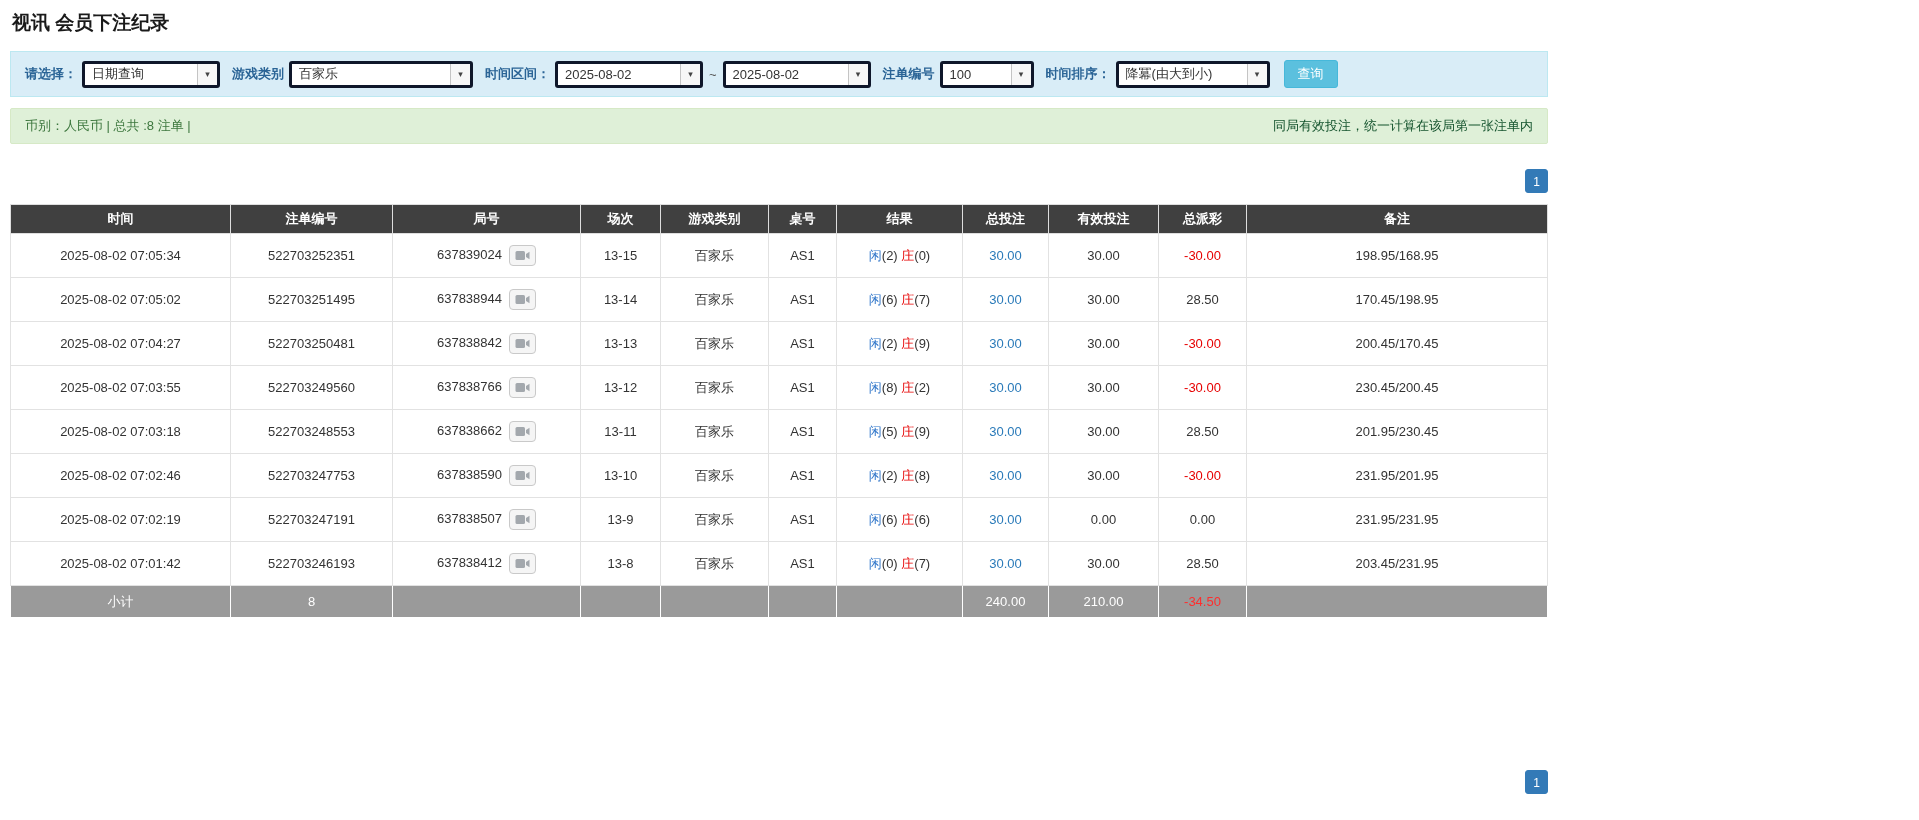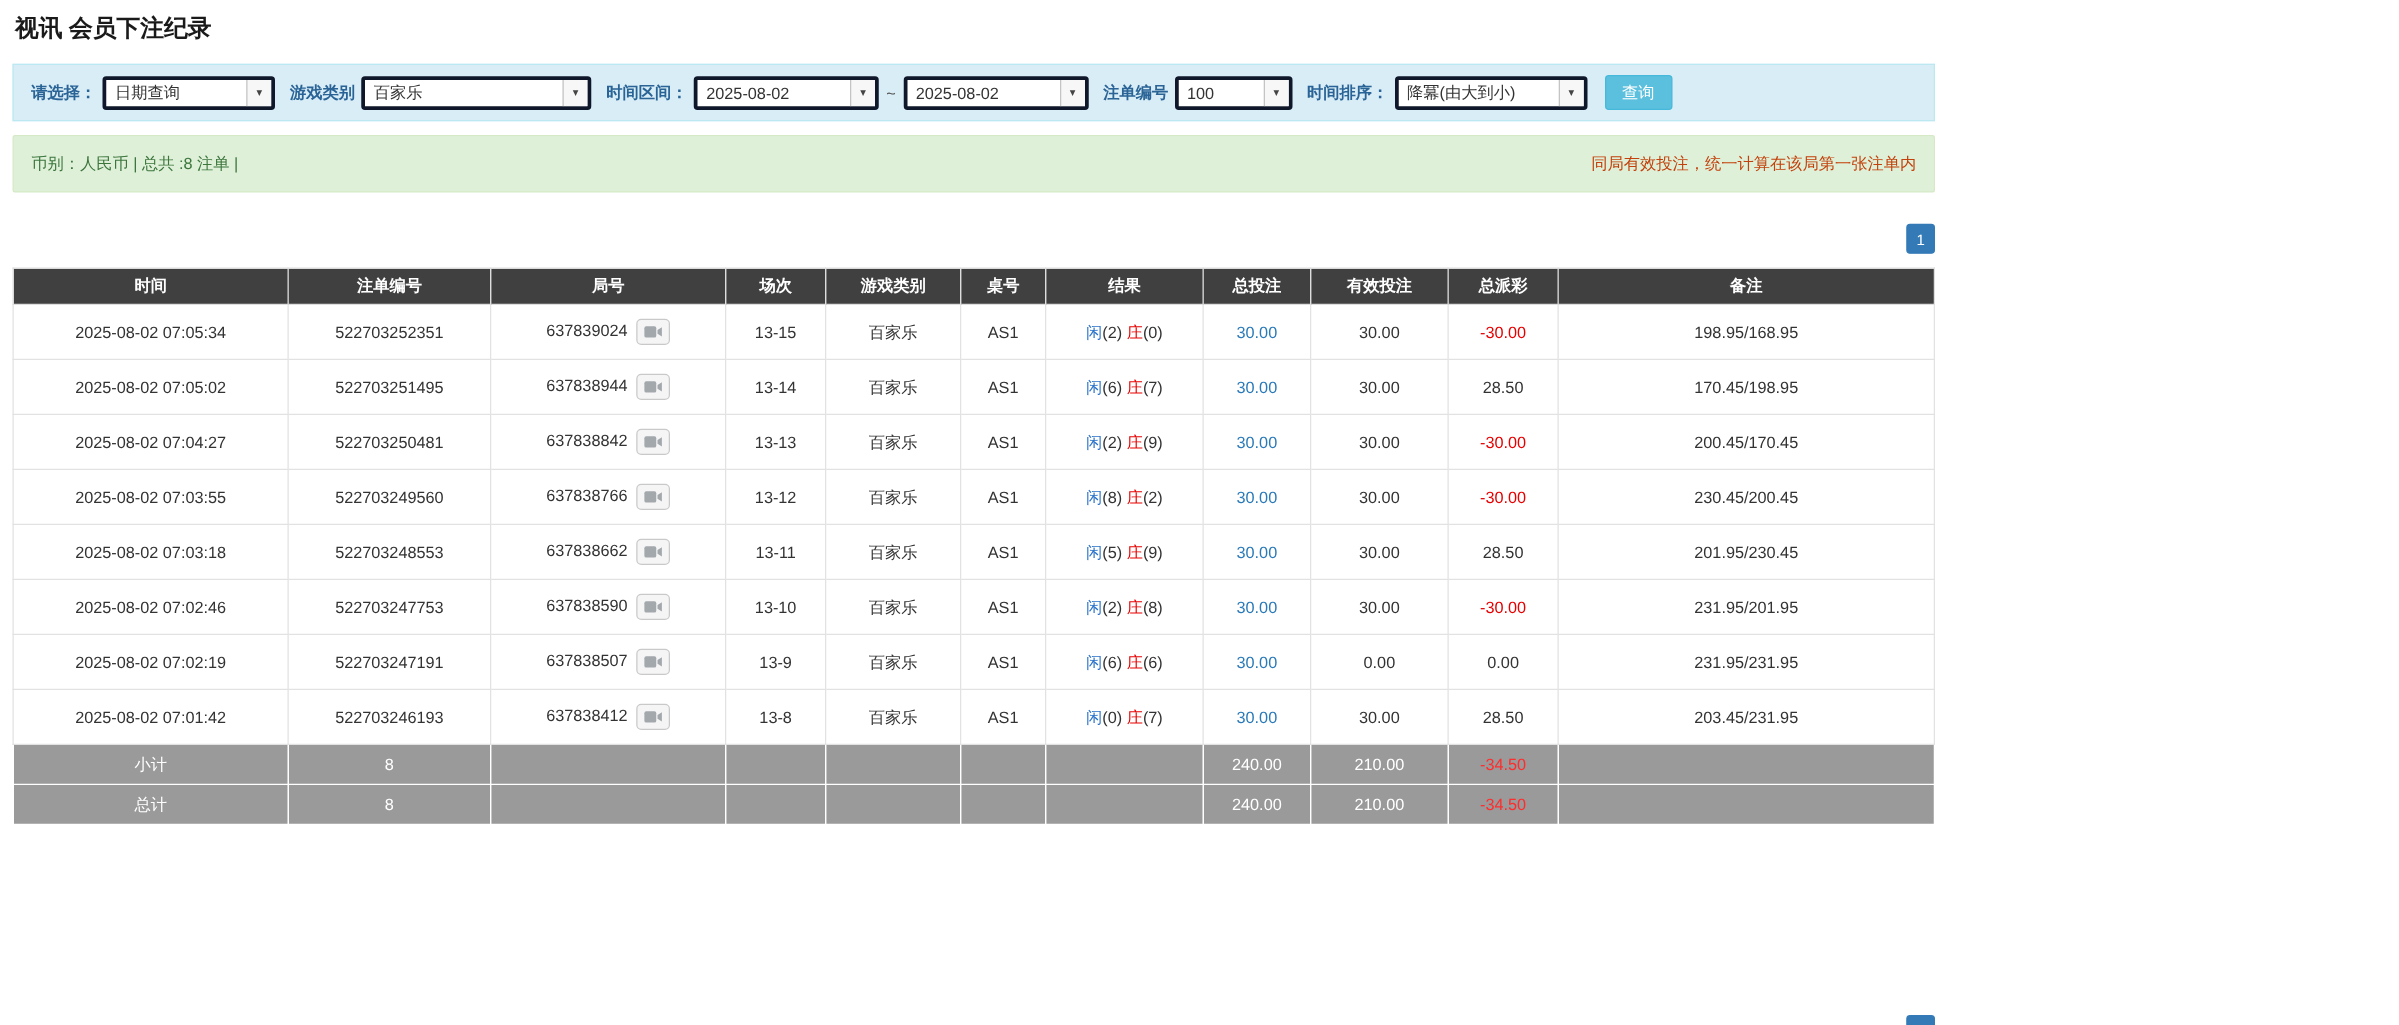--- a/index.html
+++ b/index.html
@@ -21,23 +21,23 @@
   .combo-arrow { width: 20px; display: flex; align-items: center; justify-content: center;
     border-left: 1px solid #c4c4c4; background: #f7f7f7; color: #444; font-size: 9px; cursor: pointer; }
   .w110 { width: 112px; } .w160 { width: 158px; } .w125 { width: 122px; } .w70 { width: 68px; } .w128 { width: 128px; }
   .tilde { color: #555; margin: 0 6px; }
   .search-btn { margin-left: 14px; background: #5bc0de; color: #fff; border: 1px solid #46b8da;
     border-radius: 3px; height: 28px; padding: 0 13px; font-size: 13px; cursor: pointer;
     font-family: "Liberation Sans", "DejaVu Sans", sans-serif; }
 
   
   .summary-bar { margin-top: 11px; background: #dff0d8; border: 1px solid #d6e9c6; border-radius: 2px;
-    padding: 10px 14px; display: flex; justify-content: space-between; align-items: center; height: 46px; gap: 20px; }
+    padding: 10px 14px; display: flex; justify-content: space-between; align-items: center; height: 36px; gap: 20px; }
   .summary-left { color: #3c763d; }
-  .summary-right { color: #c2410c; }
+  .summary-right { color: #14532d; }
 
   
   .pager { text-align: right; }
   .pager-top { margin-top: 25px; }
   .pager-bottom { margin-top: 152px; }
   .page-btn { display: inline-block; min-width: 23px; height: 24px; line-height: 24px; padding: 0 4px;
     text-align: center; background: #337ab7; border: 1px solid #337ab7; color: #fff; border-radius: 3px;
     font-size: 12px; cursor: pointer; }
 
   
@@ -293,33 +293,20 @@
         <td></td>
         <td></td>
         <td></td>
         <td></td>
         <td></td>
         <td>240.00</td>
         <td>210.00</td>
         <td class="neg">-34.50</td>
         <td></td>
       </tr>
-      <tr class="foot">
-        <td>总计</td>
-        <td>8</td>
-        <td></td>
-        <td></td>
-        <td></td>
-        <td></td>
-        <td></td>
-        <td>240.00</td>
-        <td>210.00</td>
-        <td class="neg">-34.50</td>
-        <td></td>
-      </tr>
     </tfoot>
   </table>
 
   <div class="pager pager-bottom">
     <span class="page-btn">1</span>
   </div>
 
 </div>
 
 </body></html>

